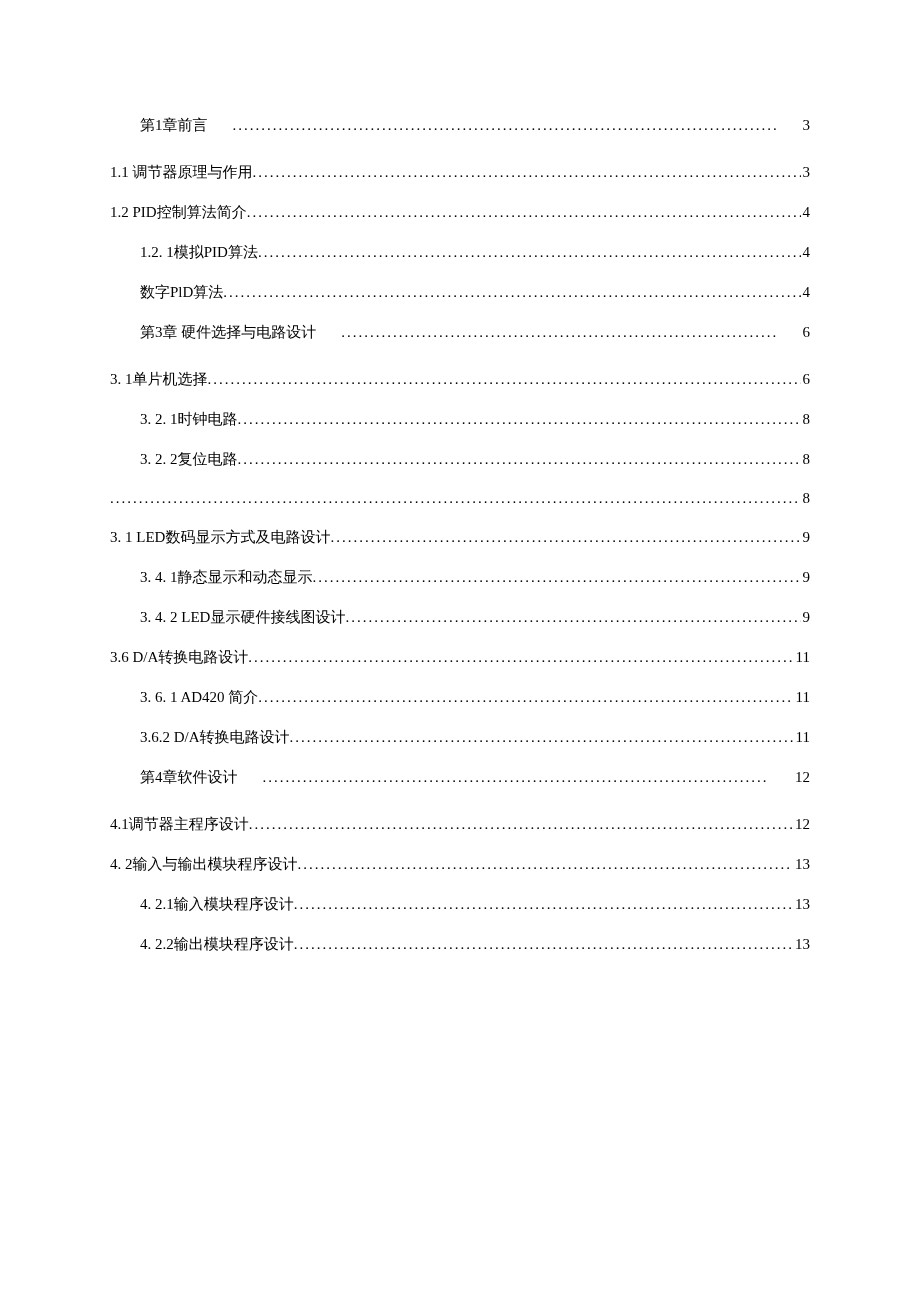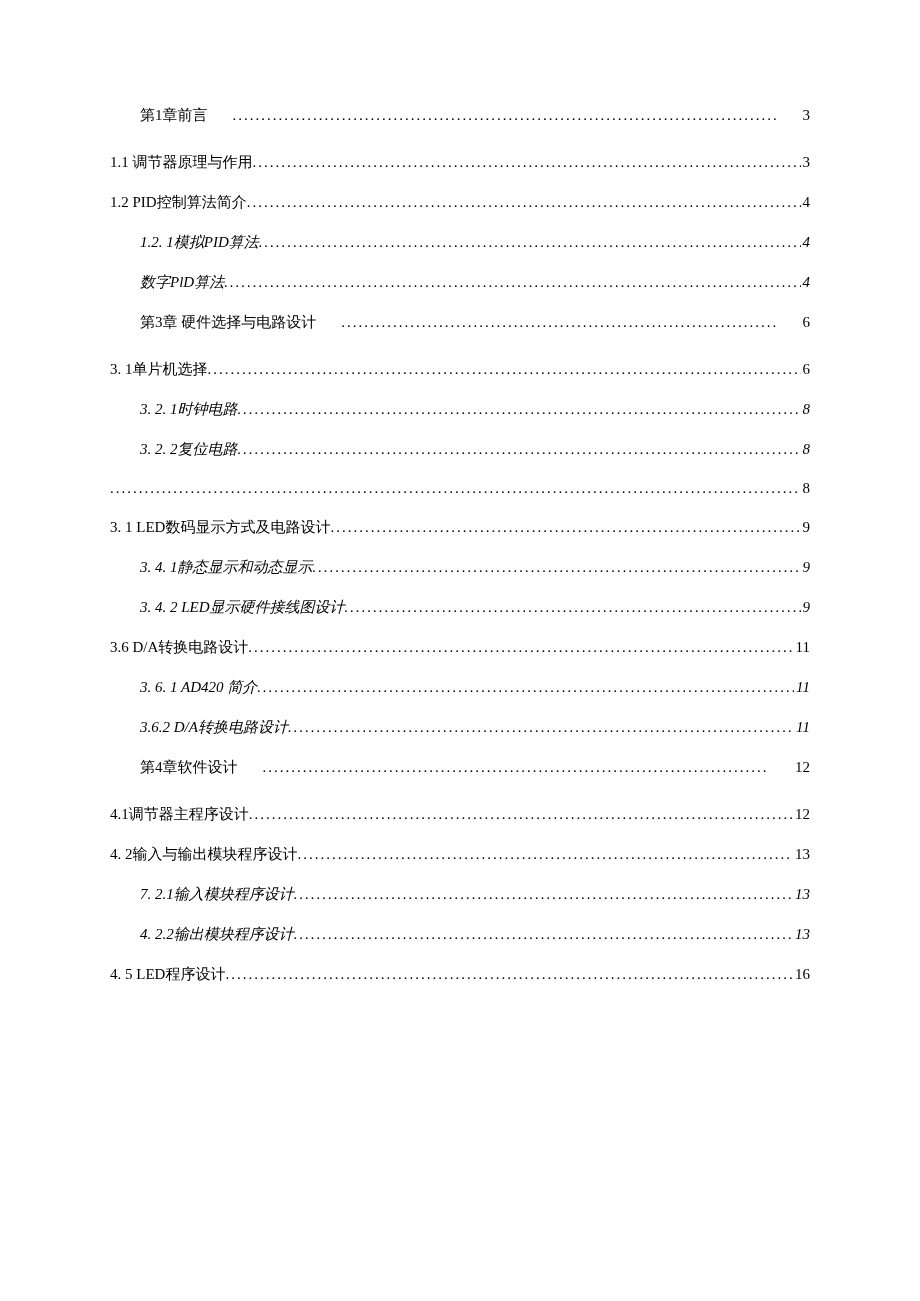--- a/index.html
+++ b/index.html
@@ -39,24 +39,23 @@
     }
     .toc-page {
       flex-shrink: 0;
       padding-left: 2px;
     }
     .indent-1 {
       padding-left: 30px;
     }
     .indent-2 {
       padding-left: 30px;
-      font-style: italic;
     }
     .chapter-row {
-      margin-top: 6px;
+      margin-top: 16px;
       margin-bottom: 28px;
       gap: 25px;
     }
   </style>
 </head>
 <body>
 
 <div id="toc-container">
     <div class="toc-entry indent-1 chapter-row">
       <span class="toc-label">第1章前言</span>
@@ -146,27 +145,22 @@
       <span class="toc-label">4.1调节器主程序设计 </span>
       <span class="toc-dots"></span>
       <span class="toc-page">12</span>
     </div>
     <div class="toc-entry">
       <span class="toc-label">4. 2输入与输出模块程序设计 </span>
       <span class="toc-dots"></span>
       <span class="toc-page">13</span>
     </div>
     <div class="toc-entry indent-2">
-      <span class="toc-label">7. 2.1输入模块程序设计 </span>
+      <span class="toc-label">4. 2.1输入模块程序设计 </span>
       <span class="toc-dots"></span>
       <span class="toc-page">13</span>
     </div>
     <div class="toc-entry indent-2">
       <span class="toc-label">4. 2.2输出模块程序设计 </span>
       <span class="toc-dots"></span>
       <span class="toc-page">13</span>
     </div>
-    <div class="toc-entry">
-      <span class="toc-label">4. 5 LED程序设计</span>
-      <span class="toc-dots"></span>
-      <span class="toc-page">16</span>
-    </div>
   </div>
 
 </body></html>

